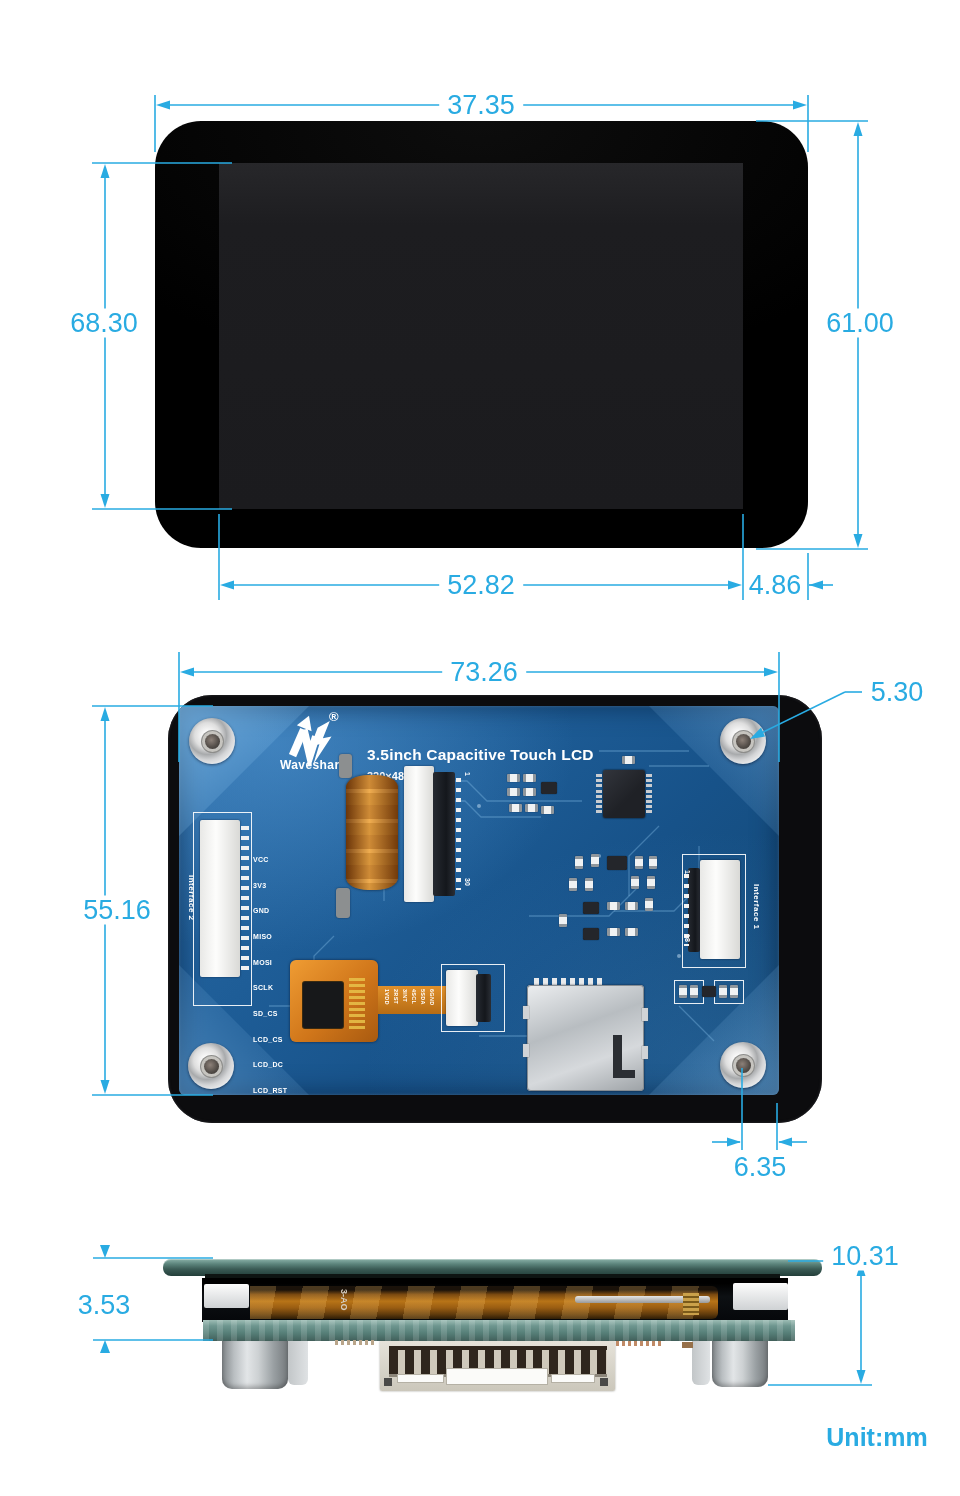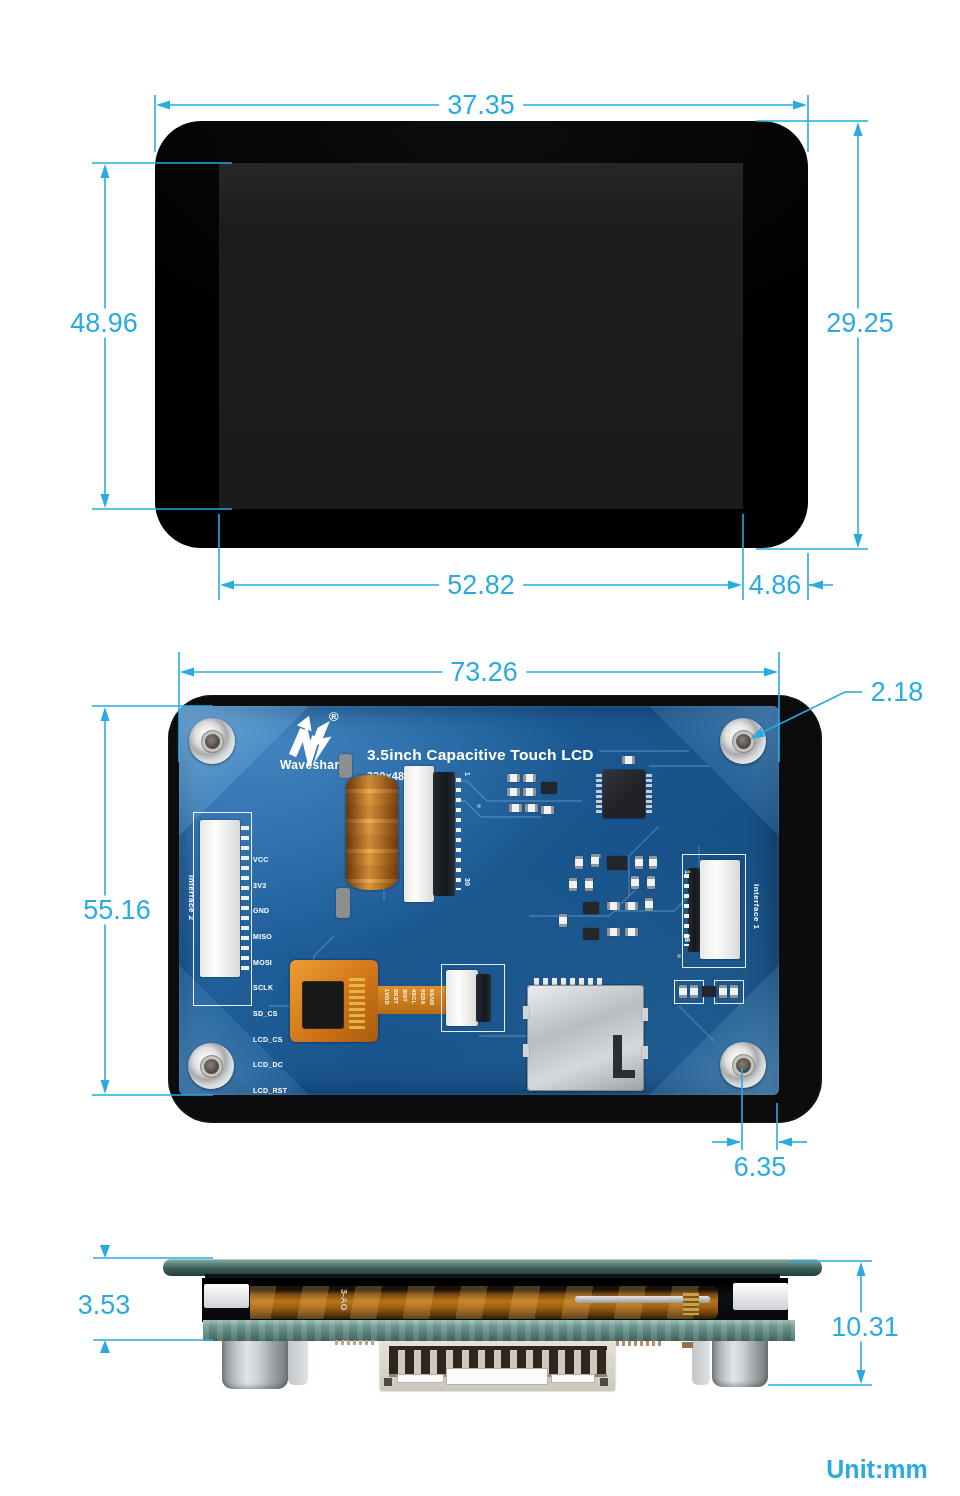--- a/index.html
+++ b/index.html
@@ -4,21 +4,21 @@
 <style>
   html,body{margin:0;padding:0;background:#fff;}
   #canvas{position:relative;width:960px;height:1496px;background:#fff;overflow:hidden;
           font-family:"Liberation Sans",sans-serif;}
   .abs{position:absolute;}
 
   
   .dlabel{position:absolute;transform:translate(-50%,-50%);font-size:27px;line-height:1;
           color:#29abe2;background:#fff;padding:1px 8px;white-space:nowrap;z-index:60;}
   .unit{position:absolute;transform:translate(-50%,-50%);font-size:25px;font-weight:bold;
-        color:#29abe2;white-space:nowrap;z-index:60;margin-top:32px;}
+        color:#29abe2;white-space:nowrap;z-index:60;}
   #dims{position:absolute;left:0;top:0;z-index:50;pointer-events:none;}
   #dims line{stroke:#29abe2;stroke-width:1.6;}
   #dims polygon{fill:#29abe2;stroke:none;}
 
   
   .front{position:absolute;left:155px;top:121px;width:653px;height:427px;border-radius:46px;
          background:radial-gradient(120% 100% at 50% 0%,#0d0d0d,#000 60%);z-index:10;}
   .front .screen{position:absolute;left:64px;top:42px;width:524px;height:346px;
          background:linear-gradient(180deg,#27272a,#1d1d20 18%,#1b1b1e);}
 
@@ -372,25 +372,25 @@
       <polygon points="105,1340 100,1353 110,1353"></polygon>
 
     <line x1="788" y1="1261" x2="872" y2="1261"></line>
       <line x1="768" y1="1385" x2="872" y2="1385"></line>
     <line x1="861" y1="1266" x2="861" y2="1380"></line>
     <polygon points="861,1262 856.5,1276 865.5,1276"></polygon>
       <polygon points="861,1384 856.5,1370 865.5,1370"></polygon>
   </svg>
 
   <div class="dlabel" style="left:481px;top:105px">37.35</div>
-  <div class="dlabel" style="left:104px;top:323px">48.96</div>
-  <div class="dlabel" style="left:860px;top:323px">29.25</div>
+  <div class="dlabel" style="left:104px;top:323px">68.30</div>
+  <div class="dlabel" style="left:860px;top:323px">61.00</div>
   <div class="dlabel" style="left:481px;top:585px">52.82</div>
   <div class="dlabel" style="left:775px;top:585px;padding:1px 2px">4.86</div>
   <div class="dlabel" style="left:484px;top:672px">73.26</div>
-  <div class="dlabel" style="left:897px;top:692px">2.18</div>
+  <div class="dlabel" style="left:897px;top:692px">5.30</div>
   <div class="dlabel" style="left:117px;top:910px">55.16</div>
   <div class="dlabel" style="left:760px;top:1167px">6.35</div>
   <div class="dlabel" style="left:104px;top:1305px">3.53</div>
-  <div class="dlabel" style="left:865px;top:1327px">10.31</div>
+  <div class="dlabel" style="left:865px;top:1256px">10.31</div>
   <div class="unit" style="left:877px;top:1437px">Unit:mm</div>
 
 </div>
 
 </body></html>

